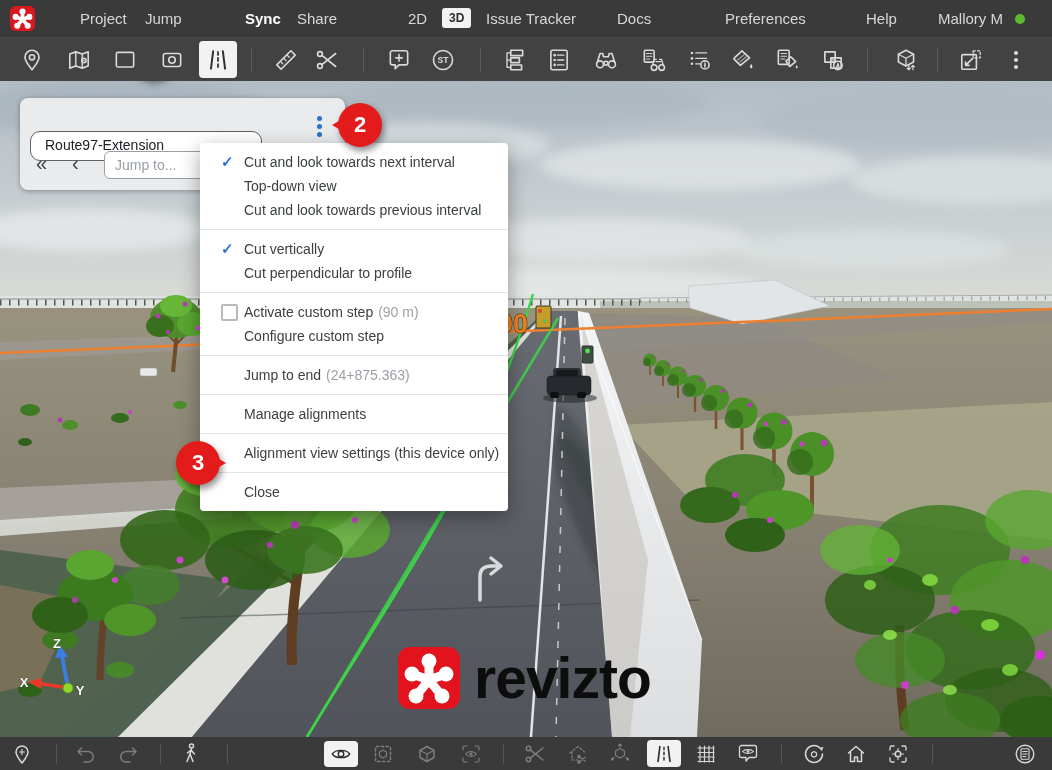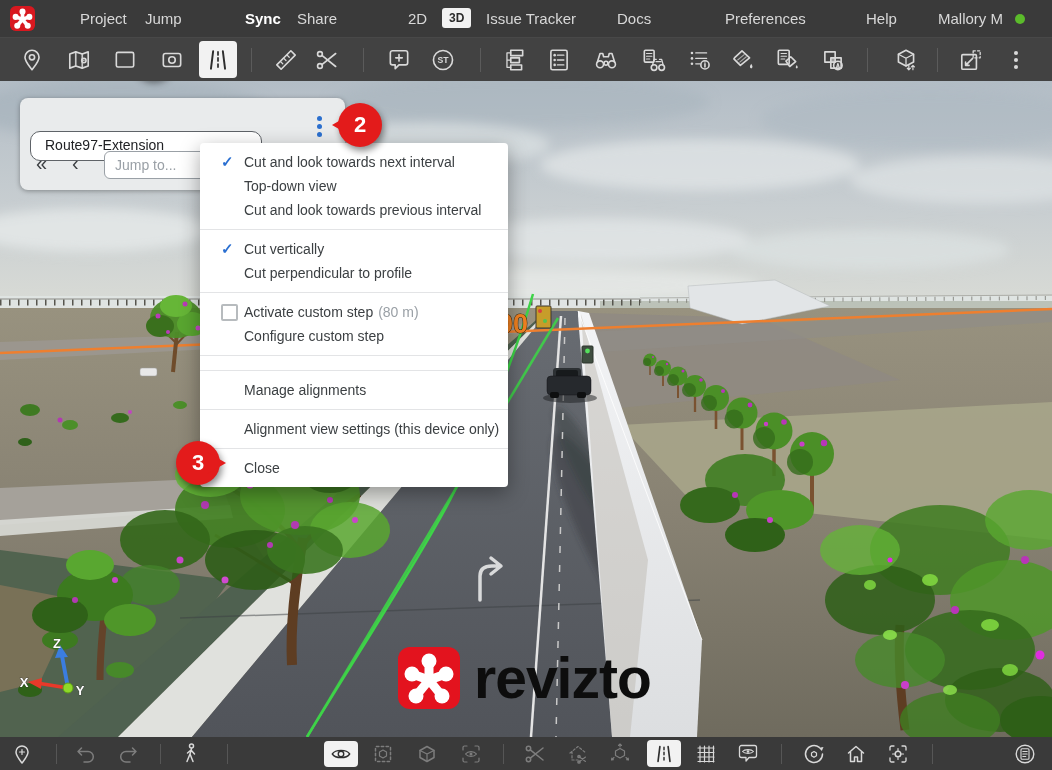--- a/index.html
+++ b/index.html
@@ -569,24 +569,25 @@
     <div class="sec">
       <div class="mi"><span class="chk">✓</span><span>Cut and look towards next interval</span></div>
       <div class="mi"><span>Top-down view</span></div>
       <div class="mi"><span>Cut and look towards previous interval</span></div>
     </div>
     <div class="sec">
       <div class="mi"><span class="chk">✓</span><span>Cut vertically</span></div>
       <div class="mi"><span>Cut perpendicular to profile</span></div>
     </div>
     <div class="sec">
-      <div class="mi"><span class="cbx"></span><span>Activate custom step</span><span class="sfx">(80 m)</span></div>
+      <div class="mi"><span class="cbx"></span><span>Activate custom step</span><span class="sfx">(90 m)</span></div>
       <div class="mi"><span>Configure custom step</span></div>
     </div>
     <div class="sec">
+      <div class="mi"><span>Jump to end</span><span class="sfx">(24+875.363)</span></div>
     </div>
     <div class="sec">
       <div class="mi"><span>Manage alignments</span></div>
     </div>
     <div class="sec">
       <div class="mi"><span>Alignment view settings (this device only)</span></div>
     </div>
     <div class="sec">
       <div class="mi"><span>Close</span></div>
     </div>

